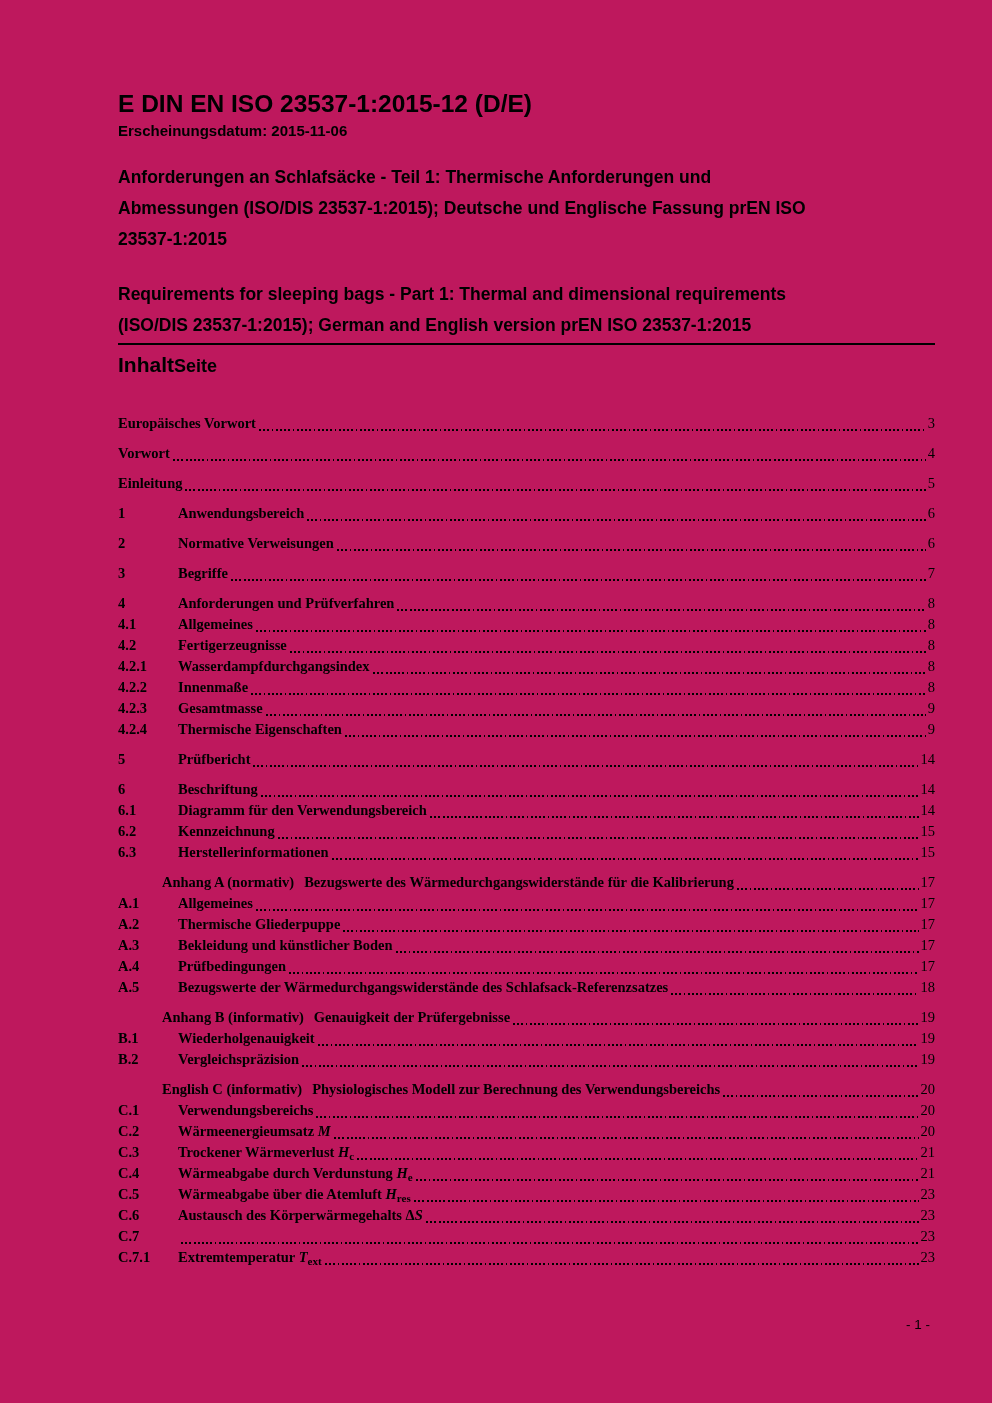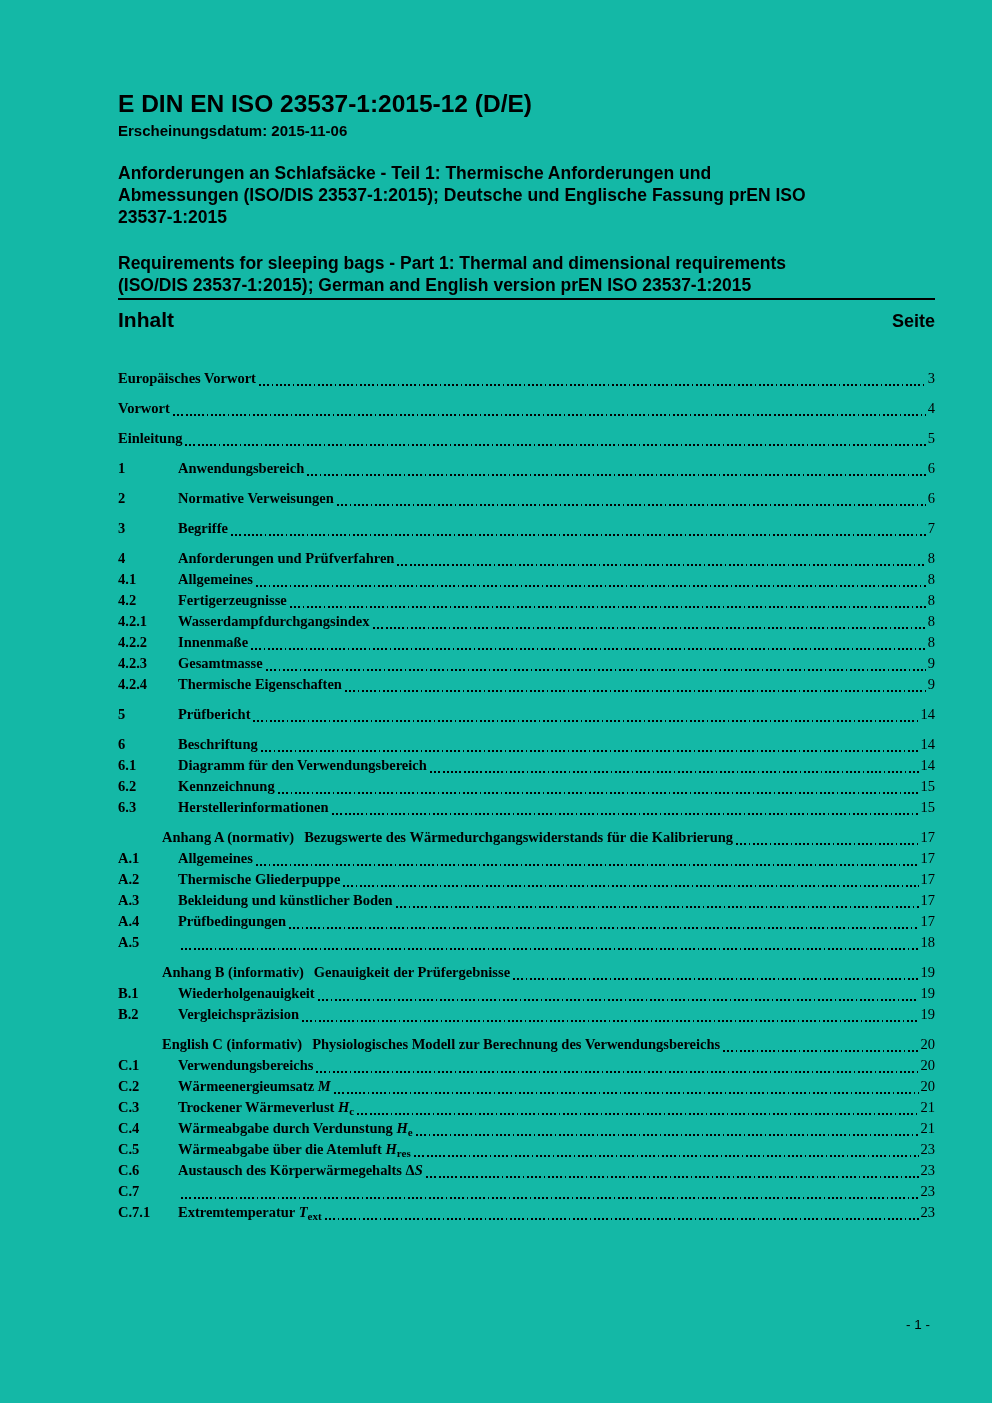--- a/index.html
+++ b/index.html
@@ -1,47 +1,47 @@
 <!DOCTYPE html>
 <html><head>
 <meta charset="utf-8">
 <style>
   html,body{margin:0;padding:0;background:#ffffff;}
   .page{
     position:relative;
     width:992px;height:1403px;
-    background:#14b8a6;color:#000;
+    background:#be185d;color:#000;
     box-sizing:border-box;
     padding:91px 57px 0 118px;
     overflow:hidden;
     font-family:"Liberation Sans", sans-serif;
   }
   
   .doc-title{
     margin:0;
     font-size:24.5px;line-height:26px;
     font-weight:700;letter-spacing:0;
   }
   .pub-date{
     margin-top:6px;
     font-size:15px;line-height:15px;font-weight:700;
   }
   .lang-title{
-    font-size:17.5px;line-height:22px;font-weight:700;
+    font-size:17.5px;line-height:31px;font-weight:700;
     white-space:pre-line;
   }
   .title-de{margin-top:24px;}
   .title-en{margin-top:24px;}
   .rule{
     margin-top:2px;
     border:none;border-top:2px solid #000;height:0;
   }
   
   .toc-head{
-    display:flex;justify-content:space-between;align-items:baseline;
+    display:flex;justify-content:flex-start;align-items:baseline;
   }
   .toc-heading{
     margin:0;font-size:21px;line-height:24px;font-weight:700;
   }
   .page-col-label{
     font-size:18px;font-weight:700;
   }
   .toc-list{
     padding-top:27px;
     font-family:"Liberation Serif","DejaVu Serif",serif;
@@ -293,21 +293,21 @@
         <span class="dot-leader"></span>
         <span class="toc-page">15</span>
       </span>
     </span>
   </div>
       <div class="toc-row gap annex">
     <span class="toc-num">Anhang A (normativ)</span>
     <span class="toc-body">
 
       <span class="toc-main">
-        <span class="toc-title">Bezugswerte des Wärmedurchgangswiderstands für die Kalibrierung</span>
+        <span class="toc-title">Bezugswerte des Wärmedurchgangswiderstände für die Kalibrierung</span>
         <span class="dot-leader"></span>
         <span class="toc-page">17</span>
       </span>
     </span>
   </div>
       <div class="toc-row">
     <span class="toc-num">A.1</span>
     <span class="toc-body">
 
       <span class="toc-main">
@@ -348,20 +348,21 @@
         <span class="dot-leader"></span>
         <span class="toc-page">17</span>
       </span>
     </span>
   </div>
       <div class="toc-row">
     <span class="toc-num">A.5</span>
     <span class="toc-body">
 
       <span class="toc-main">
+        <span class="toc-title">Bezugswerte der Wärmedurchgangswiderstände des Schlafsack-Referenzsatzes</span>
         <span class="dot-leader"></span>
         <span class="toc-page">18</span>
       </span>
     </span>
   </div>
       <div class="toc-row gap annex">
     <span class="toc-num">Anhang B (informativ)</span>
     <span class="toc-body">
 
       <span class="toc-main">

